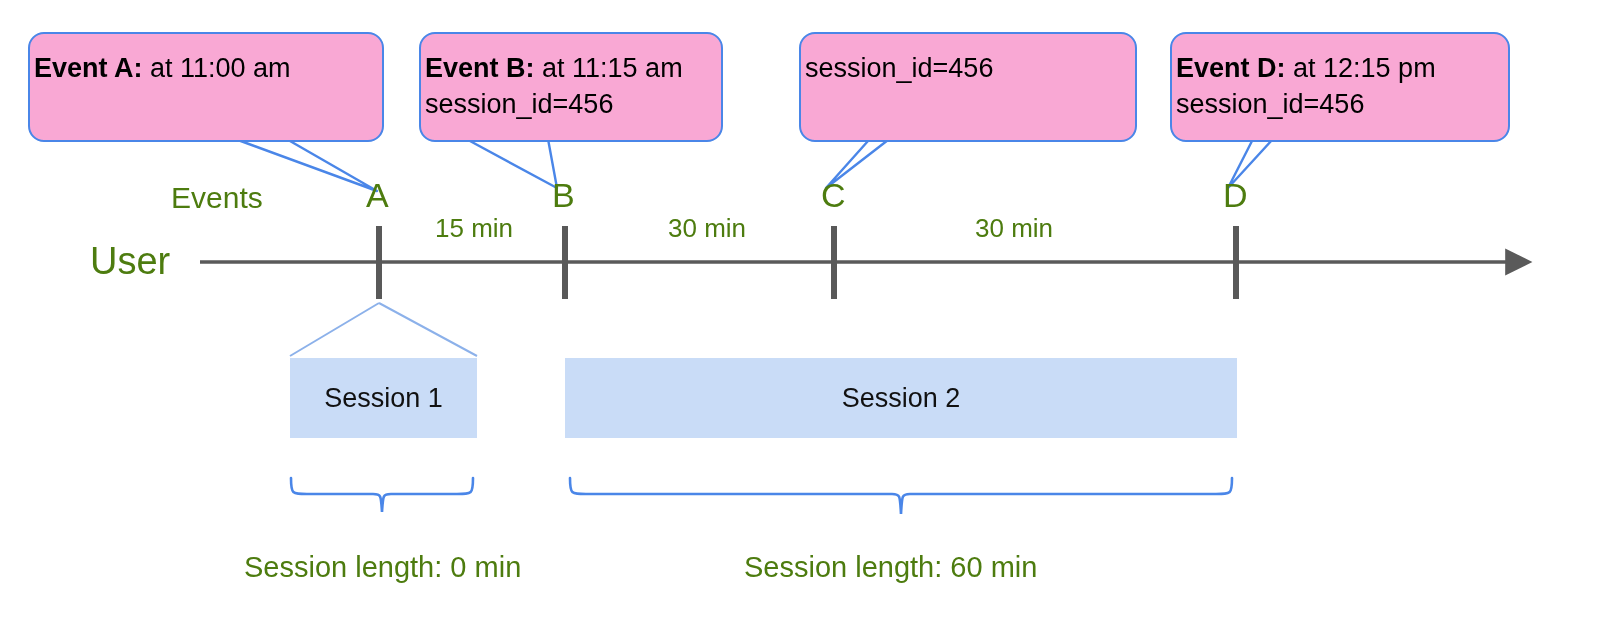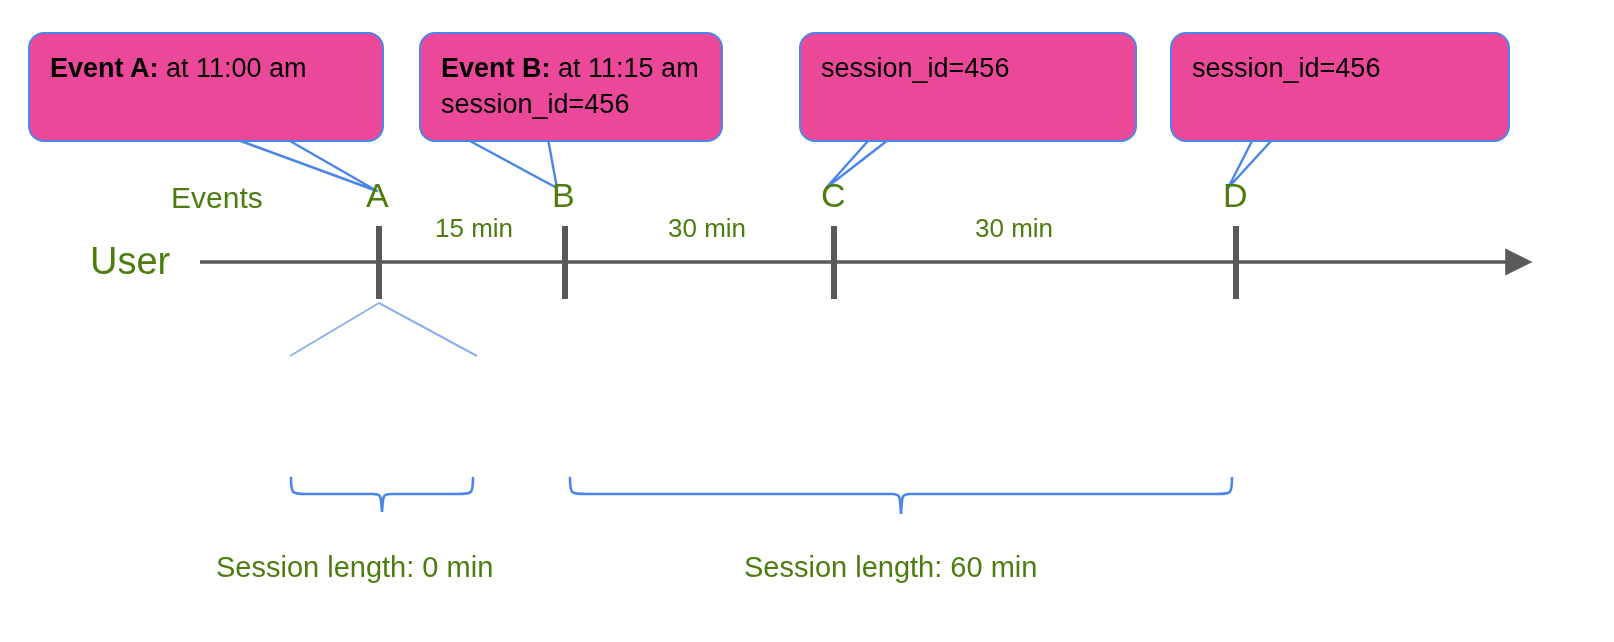--- a/index.html
+++ b/index.html
@@ -25,22 +25,22 @@
     width: 1614px;
     height: 642px;
   }
 
   
   .callout {
     position: absolute;
     box-sizing: border-box;
     border: 2.2px solid #4a86e8;
     border-radius: 16px;
-    background: #ec4899;
-    padding: 16px 18px 14px 20px;
+    background: #f9a8d4;
+    padding: 16px 18px 14px 4px;
     font-size: 27px;
     line-height: 1.34;
     color: #000000;
     z-index: 4;
   }
   .callout .ln {
     white-space: nowrap;
   }
   .callout b {
     font-weight: bold;
@@ -134,34 +134,41 @@
   <div class="callout" style="left:419px; top:32px; width:304px; height:110px;">
     <div class="ln"><b>Event B:</b><span> at 11:15 am</span></div>
     <div class="ln">session_id=456</div>
   </div>
 
   <div class="callout" style="left:799px; top:32px; width:338px; height:110px;">
     <div class="ln">session_id=456</div>
   </div>
 
   <div class="callout" style="left:1170px; top:32px; width:340px; height:110px;">
+    <div class="ln"><b>Event D:</b><span> at 12:15 pm</span></div>
     <div class="ln">session_id=456</div>
   </div>
 
   <div class="lbl lbl-events" style="left:171px; top:181px;">Events</div>
 
   <div class="lbl lbl-user" style="left:90px; top:240px;">User</div>
 
   <div class="lbl lbl-evt" style="left:366px; top:176px;">A</div>
   <div class="lbl lbl-evt" style="left:552px; top:176px;">B</div>
   <div class="lbl lbl-evt" style="left:821px; top:176px;">C</div>
   <div class="lbl lbl-evt" style="left:1223px; top:176px;">D</div>
 
   <div class="lbl lbl-gap" style="left:435px; top:213px;">15 min</div>
   <div class="lbl lbl-gap" style="left:668px; top:213px;">30 min</div>
   <div class="lbl lbl-gap" style="left:975px; top:213px;">30 min</div>
 
+  <div class="session-box" style="left:290px; top:358px; width:187px; height:80px;">
+    <span>Session 1</span>
+  </div>
 
+  <div class="session-box" style="left:565px; top:358px; width:672px; height:80px;">
+    <span>Session 2</span>
+  </div>
 
-  <div class="lbl lbl-len" style="left:216px; top:551px;text-align:right;">Session length: 0 min</div>
+  <div class="lbl lbl-len" style="left:244px; top:551px;text-align:right;">Session length: 0 min</div>
   <div class="lbl lbl-len" style="left:744px; top:551px;">Session length: 60 min</div>
 
 </div>
 
 </body></html>

